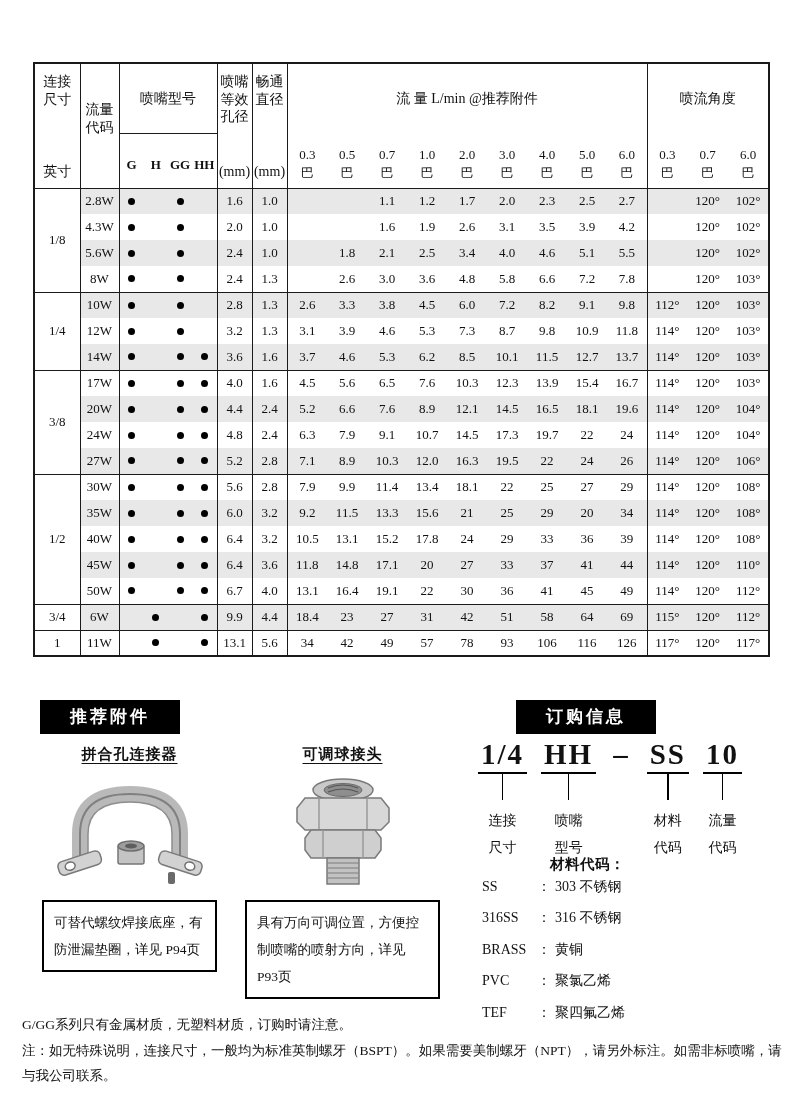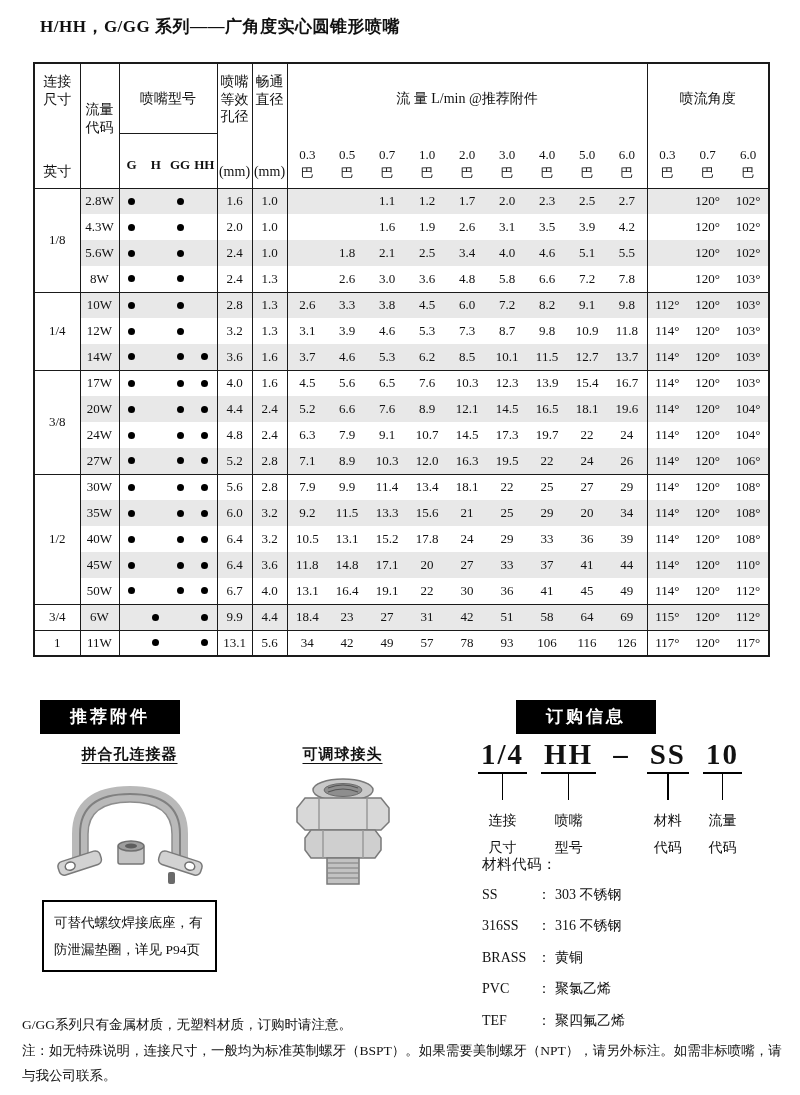--- a/index.html
+++ b/index.html
@@ -72,34 +72,33 @@
 
   
   .order-code { position: absolute; top: 738px; left: 478px; display: flex; gap: 14px; }
   .part { display: flex; flex-direction: column; align-items: center; }
   .part-text { font-size: 29px; font-weight: bold; font-family: "Liberation Serif", serif; padding: 0 3px 1px; border-bottom: 2px solid #000; letter-spacing: 2px; }
   .part.plain .part-text { border-bottom: none; }
   .part-stem { width: 1.5px; height: 26px; background: #000; }
   .part-label { font-size: 14px; line-height: 1.9; text-align: left; margin-top: 8px; white-space: pre-line; }
   
   .materials { position: absolute; top: 855px; left: 482px; font-size: 14px; }
-  .mat-title { font-weight: normal; font-size: 14.5px; margin-bottom: 10px; letter-spacing: 0.5px; }
+  .mat-title { font-weight: bold; font-size: 14.5px; margin-bottom: 2px; letter-spacing: 0.5px; text-align: right; }
   .mat-row { margin-bottom: 9px; line-height: 1.6; }
   .mat-code { display: inline-block; width: 55px; }
   .mat-name { margin-left: 4px; }
 
   
   .notes { position: absolute; top: 1012px; left: 22px; width: 764px; font-size: 13.5px; line-height: 1.9; }
   .notes p { white-space: normal; }
 </style>
 </head>
 <body>
 
 <div class="top-header">
-  <span class="doc-title">H/HH，G/GG 系列——广角度实心圆锥形喷嘴</span>
 </div>
 
 <div class="table-wrap">
   <table id="spec-table">
     <colgroup>
       <col style="width:46px">
         <col style="width:39px">
         <col style="width:98px">
         <col style="width:35px">
         <col style="width:35px">
@@ -840,20 +839,21 @@
         <polygon points="28,58 92,58 98,66 98,78 92,86 28,86 22,78 22,66" fill="#cfcfcf" stroke="#7a7a7a" stroke-width="1.5"></polygon>
         <line x1="40" y1="58" x2="40" y2="86" stroke="#9a9a9a" stroke-width="1.5"></line>
         <line x1="80" y1="58" x2="80" y2="86" stroke="#9a9a9a" stroke-width="1.5"></line>
         <rect x="44" y="86" width="32" height="26" fill="#c2c2c2" stroke="#7a7a7a" stroke-width="1.5"></rect>
         <line x1="44" y1="91" x2="76" y2="91" stroke="#888" stroke-width="1.2"></line>
         <line x1="44" y1="96" x2="76" y2="96" stroke="#888" stroke-width="1.2"></line>
         <line x1="44" y1="101" x2="76" y2="101" stroke="#888" stroke-width="1.2"></line>
         <line x1="44" y1="106" x2="76" y2="106" stroke="#888" stroke-width="1.2"></line>
       </svg>
     </div>
+    <div class="acc-desc">具有万向可调位置，方便控制喷嘴的喷射方向，详见 P93页</div>
   </div>
 </div>
 
 <div class="order-title-box">
   <span class="black-box">订购信息</span>
 </div>
 
 <div class="order-code" id="order-code">
     <div class="part">
       <div class="part-text">1/4</div>

